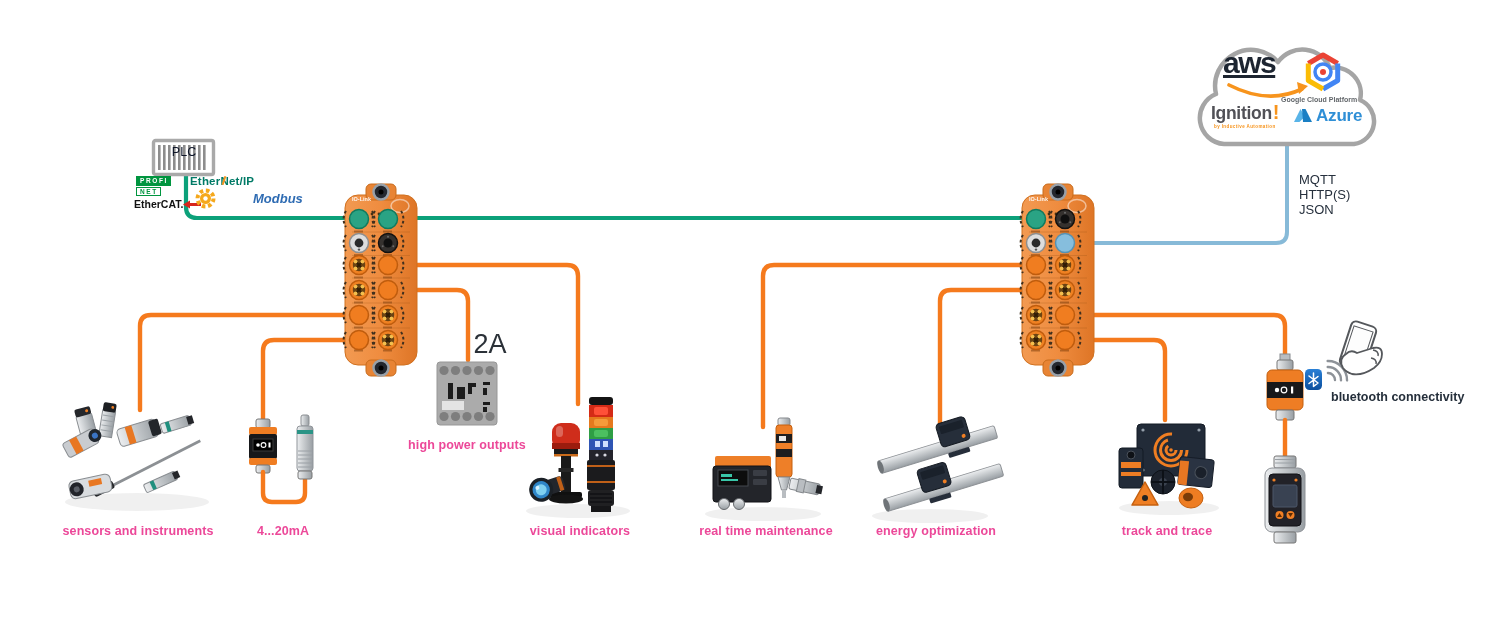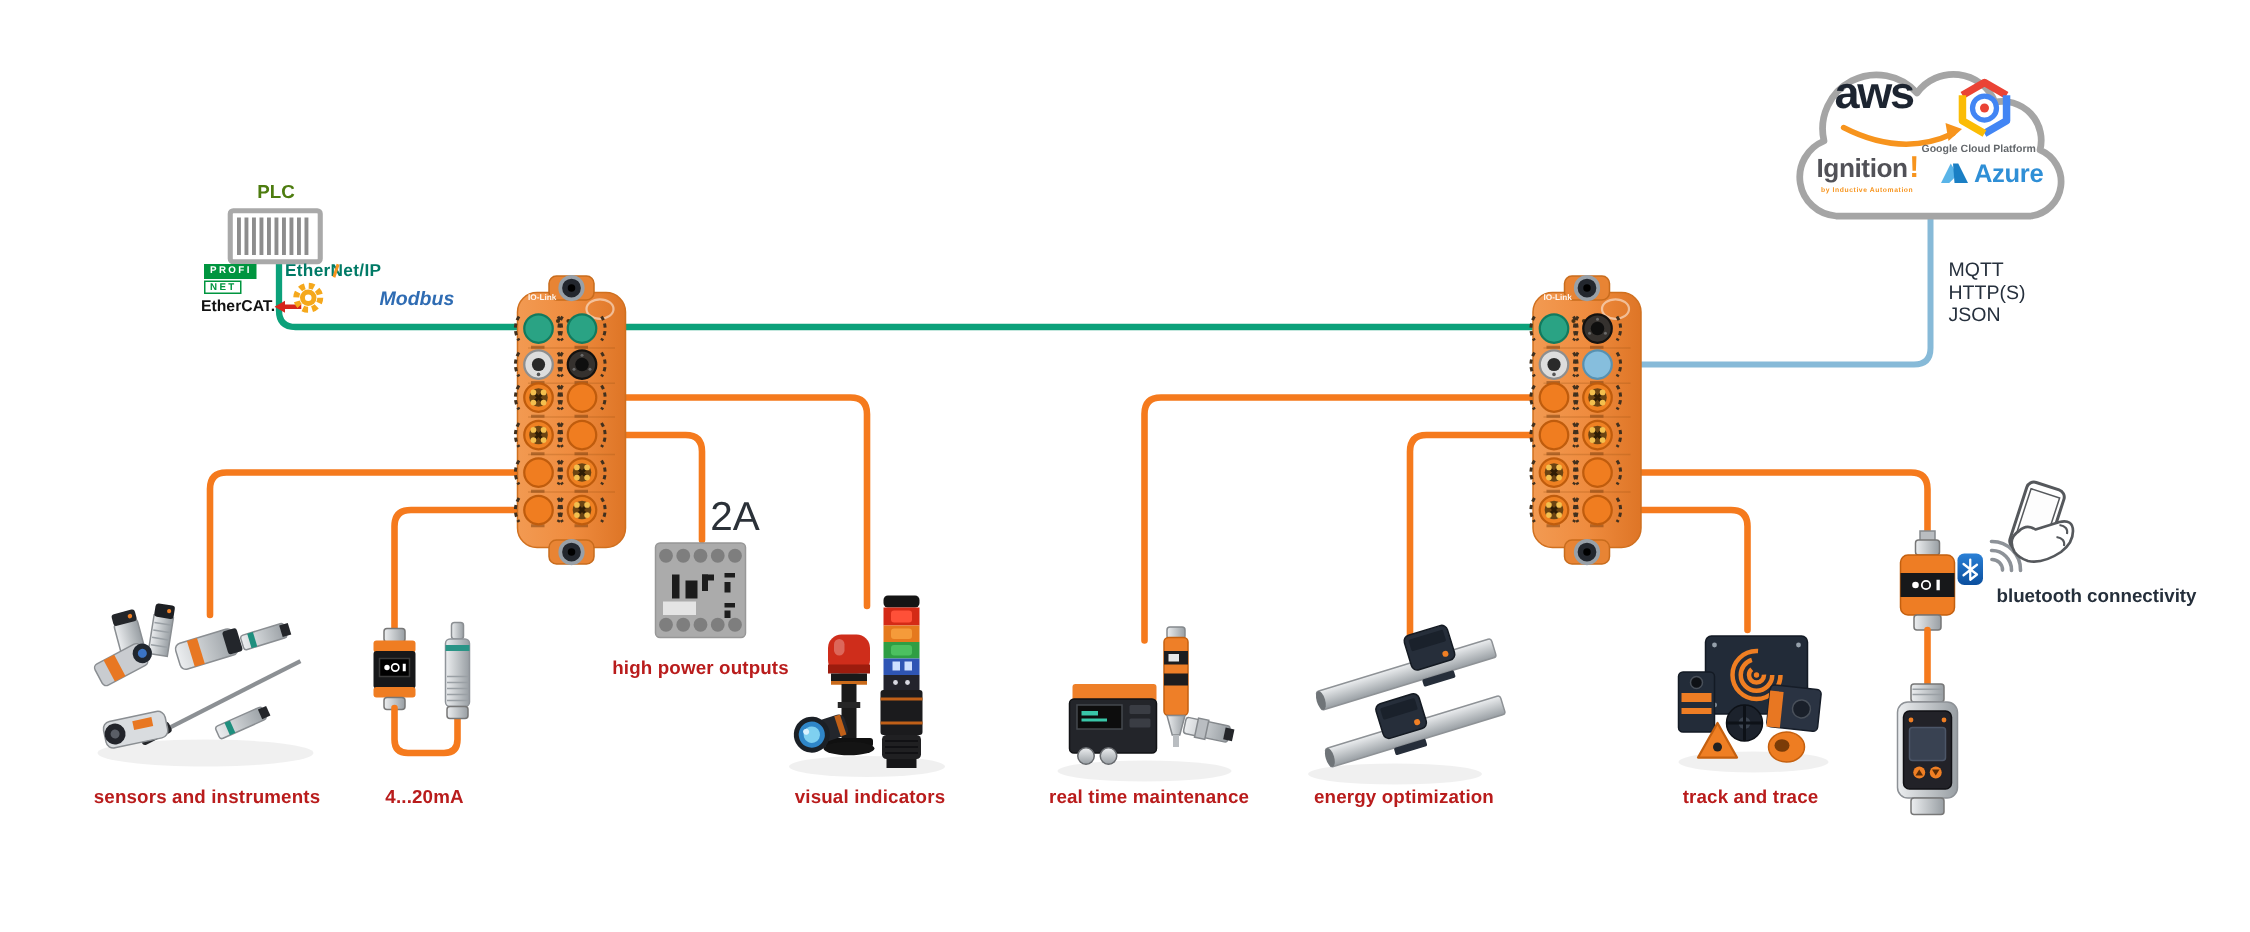--- a/index.html
+++ b/index.html
@@ -1,34 +1,34 @@
 <!DOCTYPE html>
 <html><head>
 <meta charset="utf-8">
 <style>
   html,body{margin:0;padding:0;background:#fff;}
   #canvas{position:relative;width:1500px;height:621px;background:#fff;overflow:hidden;
           font-family:"Liberation Sans",sans-serif;}
   #art{position:absolute;left:0;top:0;}
   .lbl{position:absolute;transform:translateX(-50%);font-weight:700;font-size:12.5px;
-       color:#b91c1c;white-space:nowrap;letter-spacing:.1px;}
+       color:#ec4899;white-space:nowrap;letter-spacing:.1px;}
   .amps{position:absolute;transform:translateX(-50%);font-weight:400;font-size:27px;color:#2b3138;text-align:center;}
-  .plc-lbl{position:absolute;transform:translateX(-50%);font-weight:700;font-size:12.5px;color:#4d7c0f;}
+  .plc-lbl{position:absolute;transform:translateX(-50%);font-weight:400;font-size:12.5px;color:#0f172a;margin-top:24px;}
   .proto{position:absolute;font-weight:400;font-size:13px;color:#26303d;line-height:15px;}
   .badge{position:absolute;font-size:5.5px;color:rgba(255,255,255,.92);font-weight:700;}
   .pnet1{position:absolute;background:#00953f;color:#fff;font-weight:800;font-size:6.5px;
          letter-spacing:1.6px;padding:1px 3px 1px 4px;line-height:8px;}
   .pnet2{position:absolute;background:#fff;border:1px solid #00953f;color:#00953f;font-weight:800;
          font-size:6.5px;letter-spacing:1.6px;padding:0 2px 0 3px;line-height:7px;}
   .ecat{position:absolute;font-weight:700;font-size:10.5px;color:#121212;display:flex;align-items:center;gap:0;}
   .enip{position:absolute;font-weight:800;font-size:11.5px;color:#007a66;letter-spacing:.2px;}
   .enip i{position:absolute;left:33px;top:1px;width:2px;height:9px;background:#f7941e;transform:rotate(18deg);}
   .modbus{position:absolute;display:flex;align-items:center;gap:44px;}
   .modbus span{font-style:italic;font-weight:800;font-size:13px;color:#2f6cb3;margin-left:-7px;}
-  .aws{position:absolute;font-weight:800;font-size:30px;color:#1d2531;letter-spacing:-1.5px;line-height:30px;}
+  .aws{position:absolute;font-weight:800;font-size:30px;color:#1d2531;letter-spacing:-1.5px;line-height:30px;text-decoration:underline;}
   .gcp-cap{position:absolute;font-weight:600;font-size:7px;color:#63676b;}
   .ign{position:absolute;display:flex;align-items:baseline;}
   .ign .nm{font-weight:800;font-size:17.5px;color:#515157;letter-spacing:-.3px;}
   .ign .bang{font-weight:800;font-size:20px;color:#f7941d;margin-left:1px;}
   .ign-tag{position:absolute;font-size:4.5px;font-weight:600;color:#f7941d;letter-spacing:.4px;}
   .azure{position:absolute;display:flex;align-items:flex-end;}
   .azure span{font-weight:700;font-size:17px;color:#2f8fd6;margin-left:4px;letter-spacing:-.2px;}
   .bt-lbl{position:absolute;font-weight:700;font-size:12.5px;color:#252f3b;}
 </style>
 </head>

